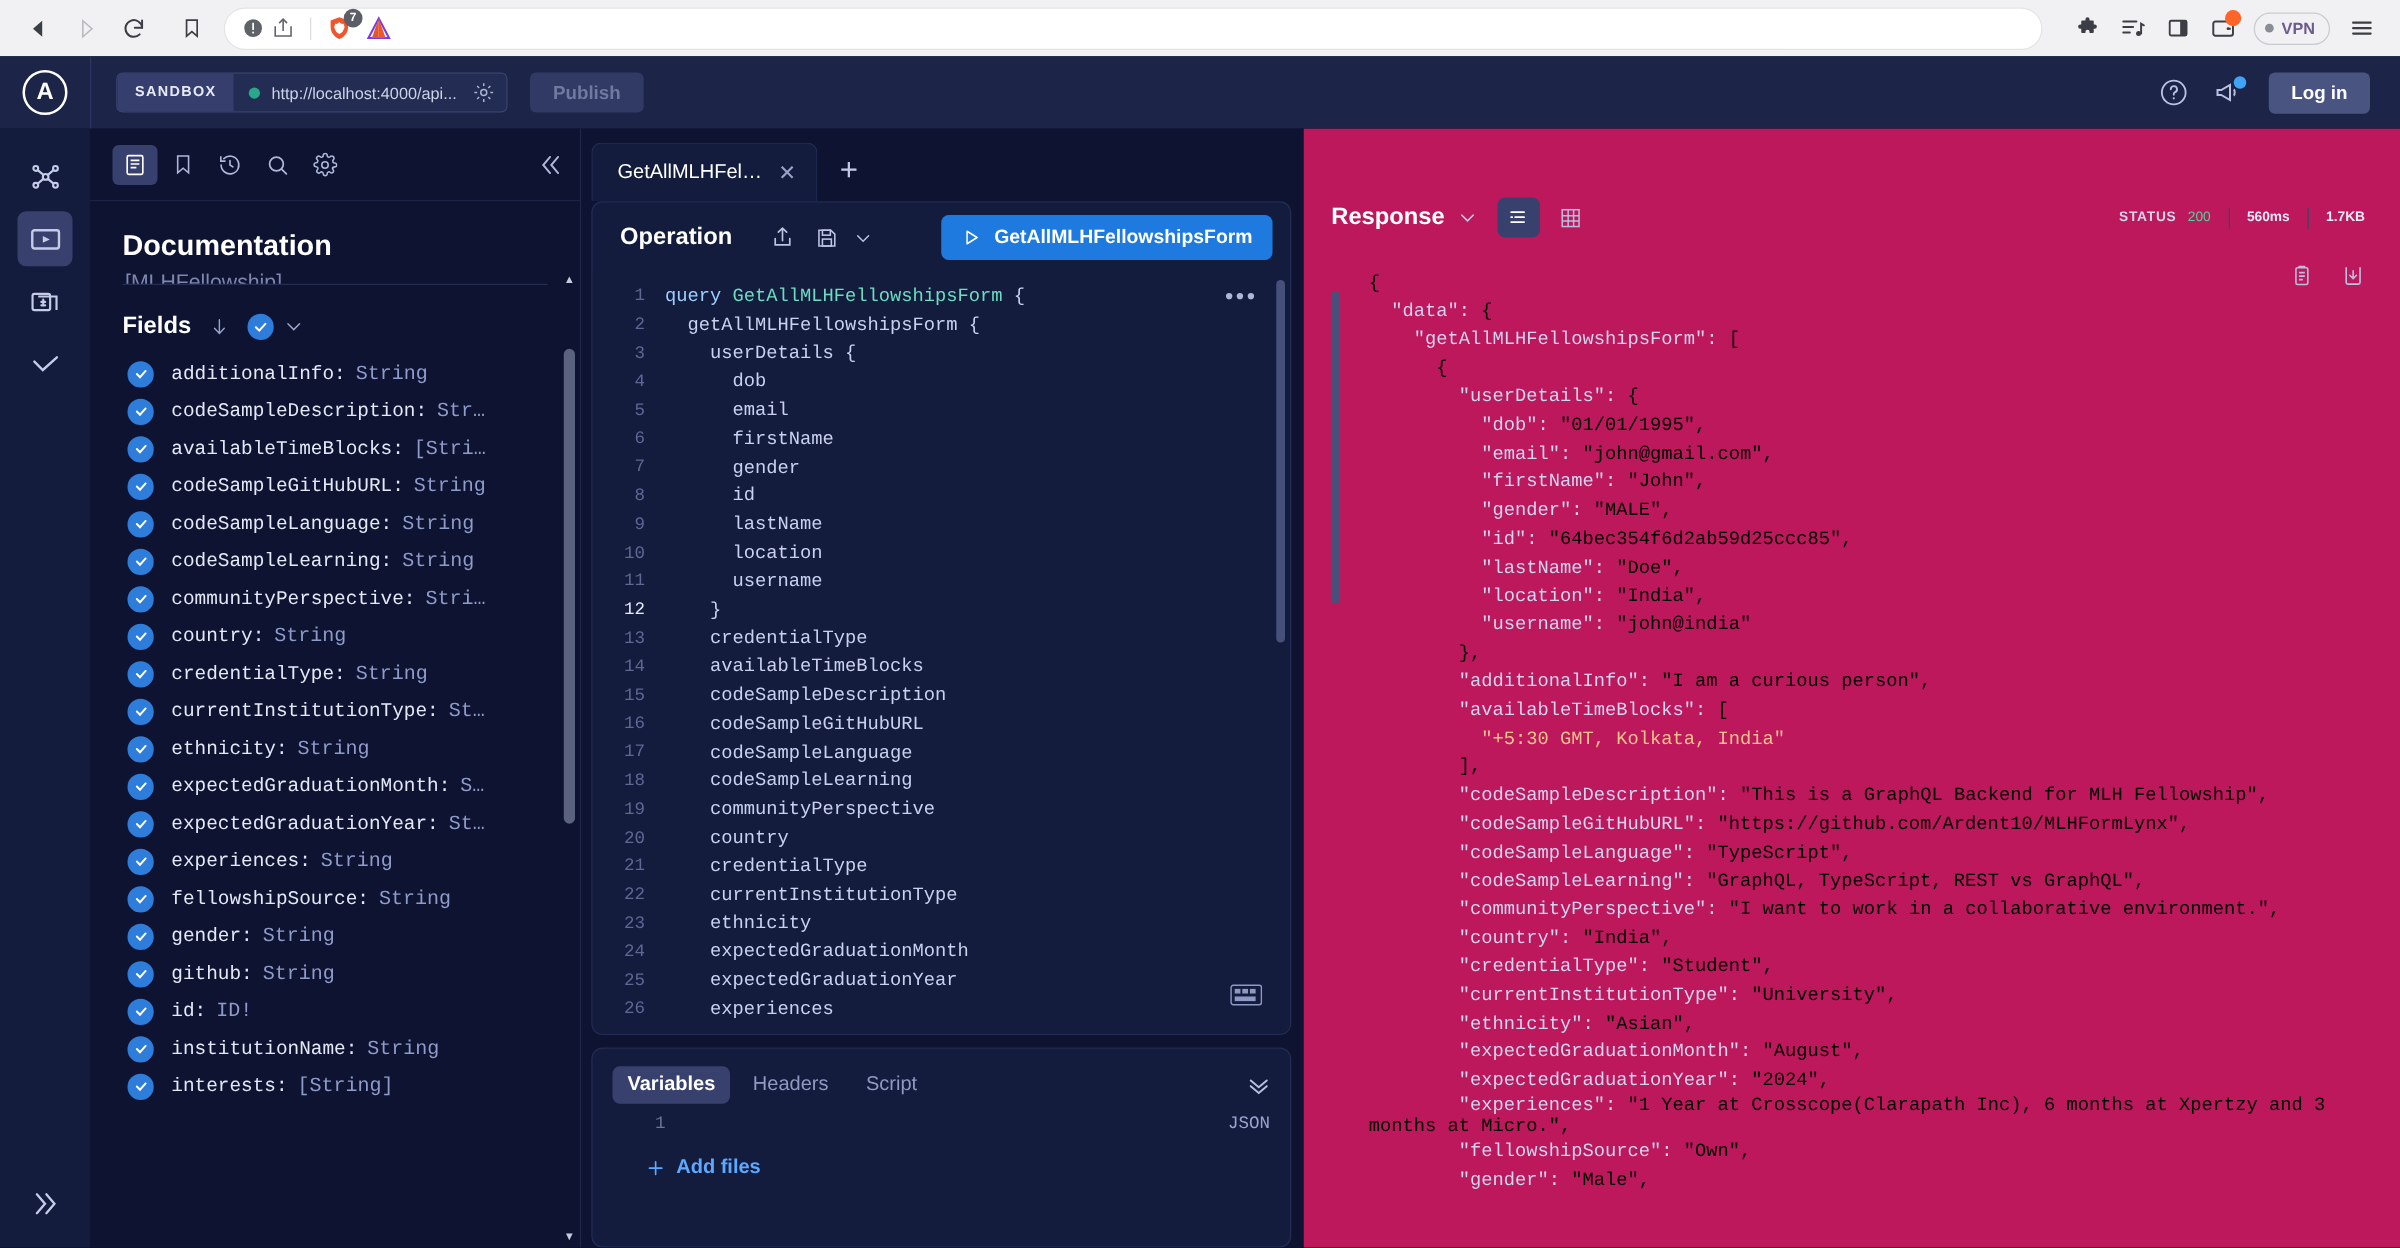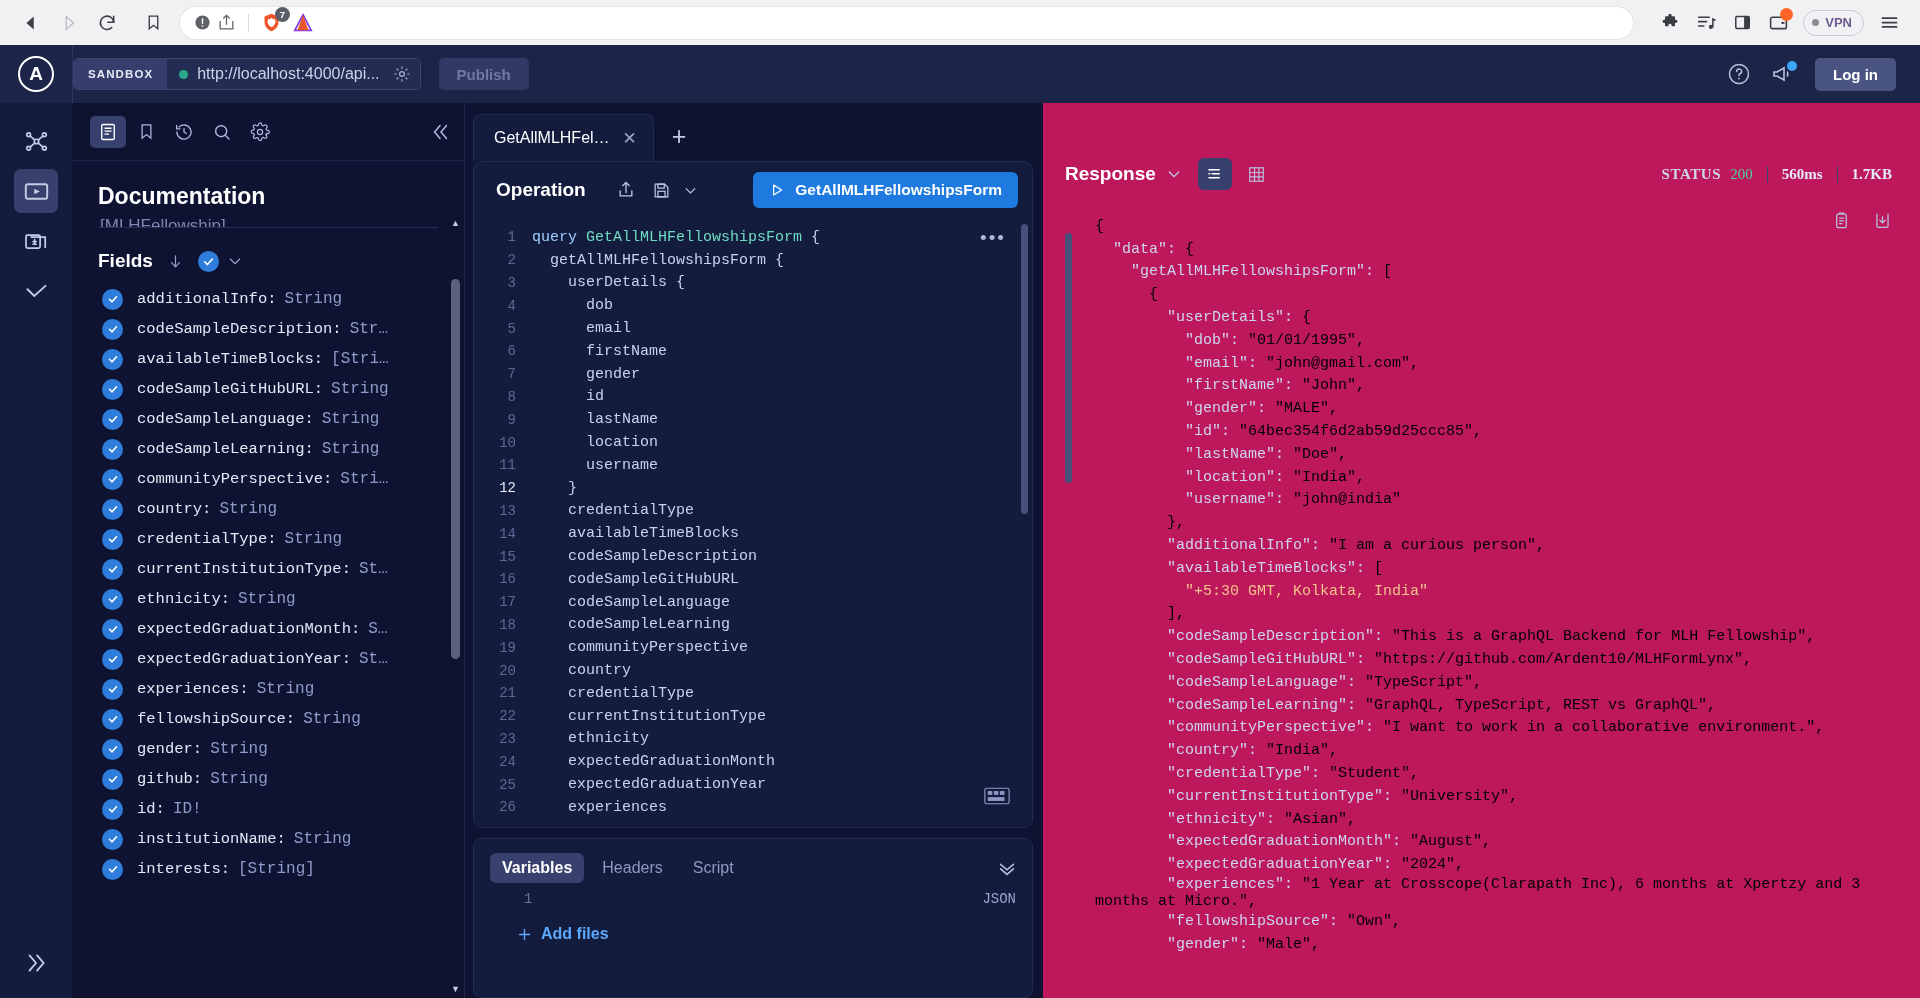--- a/index.html
+++ b/index.html
@@ -52,30 +52,30 @@
   #apollo-top {
     height: 58px; background: #1c2447; display: flex; align-items: center;
   }
   #apollo-logo { width: 72px; display: flex; align-items: center; justify-content: center; }
   #logo-circle {
     width: 36px; height: 36px; border-radius: 50%; border: 2.2px solid #fff;
     display: flex; align-items: center; justify-content: center;
     color: #fff; font-size: 19px; font-weight: bold; position: relative;
   }
   #apollo-top .divider-v { width: 1px; height: 58px; background: #2b3461; }
-  #endpoint-group { display: flex; align-items: stretch; height: 32px; border-radius: 5px; overflow: hidden; border: 1px solid #3b4573; }
+  #endpoint-group { display: flex; align-items: stretch; height: 32px; margin-left: 20px; border-radius: 5px; overflow: hidden; border: 1px solid #3b4573; }
   #sandbox-tag {
     background: #353e6d; color: #e7eaf6; font-size: 11.5px; font-weight: bold;
     letter-spacing: 1.1px; display: flex; align-items: center; padding: 0 14px;
   }
   #endpoint-url {
     background: #232c52; display: flex; align-items: center; gap: 9px; padding: 0 9px 0 12px;
   }
   #endpoint-url .green-dot { width: 9px; height: 9px; border-radius: 50%; background: #2aa88a; }
-  #endpoint-url .u { font-size: 16px; color: #ccd2e8; max-width: 195px; overflow: hidden; white-space: nowrap; }
+  #endpoint-url .u { font-size: 13px; color: #ccd2e8; max-width: 195px; overflow: hidden; white-space: nowrap; }
   #endpoint-gear { color: #aab3d4; display: flex; align-items: center; padding-left: 4px; }
   #publish-btn {
     margin-left: 18px; height: 32px; padding: 0 18px; border-radius: 5px;
     background: #313a65; color: #6e7characters; color:#70799f; font-size: 15px; font-weight: 600;
     display: flex; align-items: center;
   }
   #apollo-top-right { margin-left: auto; display: flex; align-items: center; gap: 20px; padding-right: 24px; }
   .top-ico { color: #b9c1e0; display:flex; align-items:center; position:relative; }
   .megaphone-dot { position:absolute; top:-1px; right:-2px; width:10px; height:10px; border-radius:50%; background:#3ea4f5; }
   #login-btn {
@@ -178,21 +178,21 @@
   
   #response { flex: 1; display: flex; flex-direction: column; background: #be185d; padding-left: 22px; overflow: hidden; }
   #resp-head { height: 58px; display: flex; align-items: center; margin-top: 42px; }
   #resp-head .title { font-size: 19px; font-weight: bold; color: #fff; }
   #resp-caret { color: #c4cbe6; padding: 0 16px 0 10px; display: flex; }
   .resp-view {
     width: 34px; height: 32px; border-radius: 6px; display: flex; align-items: center; justify-content: center;
     color: #b9c1e0; margin-right: 8px;
   }
   .resp-view.active { background: #38416e; color: #fff; }
-  #resp-meta { margin-left: auto; display: flex; align-items: center; gap: 0; padding-right: 28px; font-size: 15px; font-family: Liberation Serif, serif; }
+  #resp-meta { margin-left: auto; display: flex; align-items: center; gap: 0; padding-right: 28px; font-size: 11px; }
   #resp-meta .k { color: #cfd5ea; font-weight: bold; letter-spacing: .6px; }
   #resp-meta .status-val { color: #4fd39a; margin-left: 9px; }
   #resp-meta .sep { width: 1px; height: 17px; background: #3a4369; margin: 0 14px; }
   #resp-meta .v { color: #e6eaf8; font-weight: bold; }
   #resp-body { flex: 1; position: relative; overflow: hidden; padding-top: 6px; }
   #resp-actions { position: absolute; right: 28px; top: 8px; display: flex; gap: 22px; color: #b9c1e0; }
   .jline { display: flex; font-size: 15px; height: 22.8px; align-items: center; white-space: pre; }
   .jline .gut { width: 16px; flex: none; }
   .j-key { color: #cdd5f0; }
   .j-str { color: #f2c38a; }

